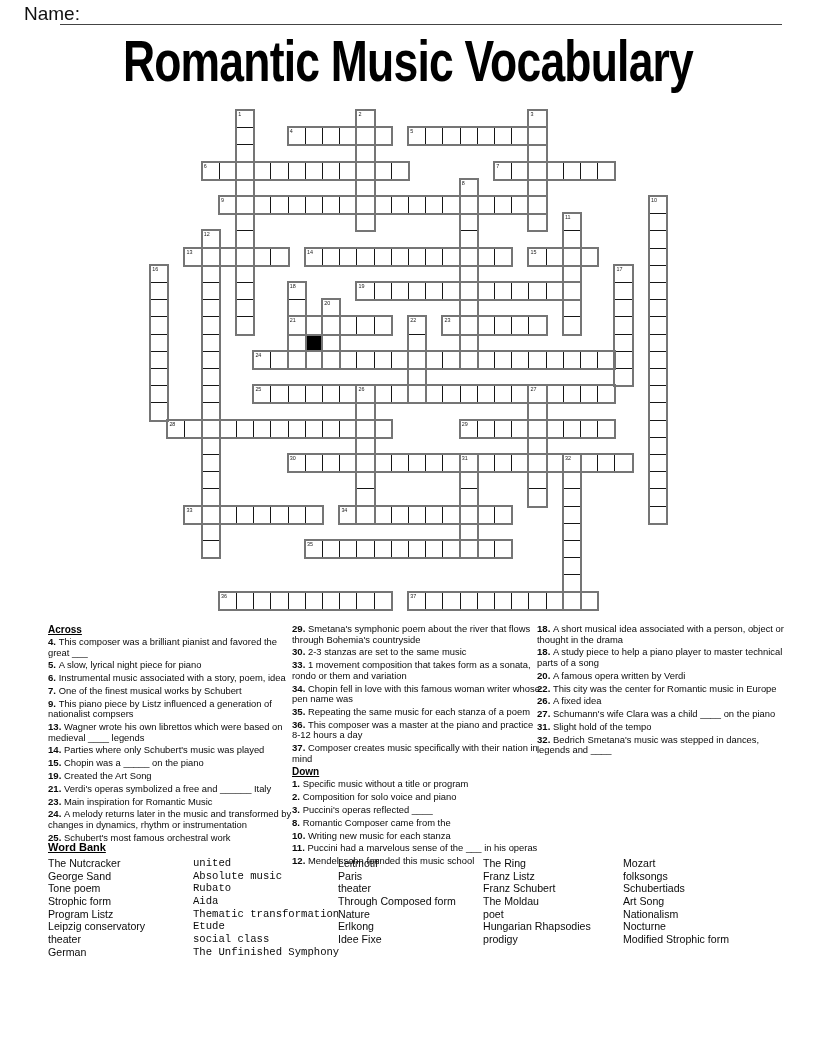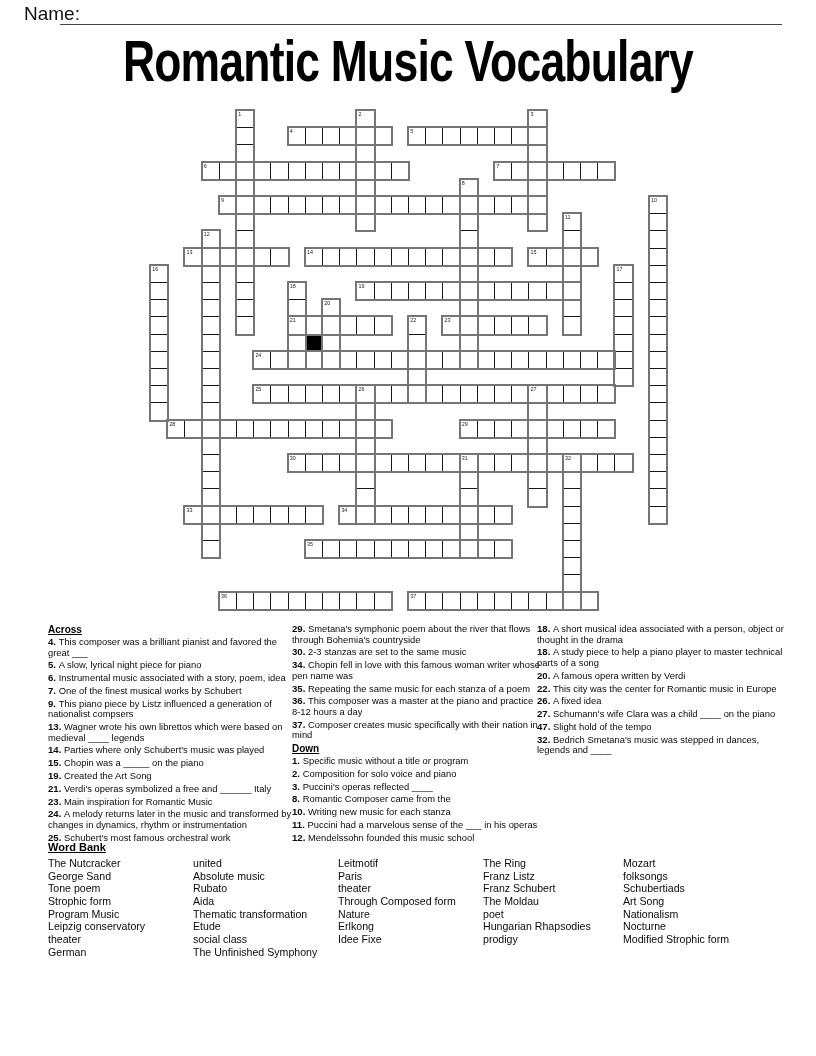--- a/index.html
+++ b/index.html
@@ -525,57 +525,58 @@
     <p class="clue"><b>15. </b>Chopin was a _____ on the piano</p>
     <p class="clue"><b>19. </b>Created the Art Song</p>
     <p class="clue"><b>21. </b>Verdi's operas symbolized a free and ______ Italy</p>
     <p class="clue"><b>23. </b>Main inspiration for Romantic Music</p>
     <p class="clue"><b>24. </b>A melody returns later in the music and transformed by changes in dynamics, rhythm or instrumentation</p>
     <p class="clue"><b>25. </b>Schubert's most famous orchestral work</p>
   </div>
 <div id="clue-col-2" class="clue-col">
     <p class="clue"><b>29. </b>Smetana's symphonic poem about the river that flows through Bohemia's countryside</p>
     <p class="clue"><b>30. </b>2-3 stanzas are set to the same music</p>
+    <p class="clue"><b>33. </b>1 movement composition that takes form as a sonata, rondo or them and variation</p>
     <p class="clue"><b>34. </b>Chopin fell in love with this famous woman writer whose pen name was</p>
     <p class="clue"><b>35. </b>Repeating the same music for each stanza of a poem</p>
     <p class="clue"><b>36. </b>This composer was a master at the piano and practice 8-12 hours a day</p>
     <p class="clue"><b>37. </b>Composer creates music specifically with their nation in mind</p>
     <div class="clue-heading">Down</div>
     <p class="clue"><b>1. </b>Specific music without a title or program</p>
     <p class="clue"><b>2. </b>Composition for solo voice and piano</p>
     <p class="clue"><b>3. </b>Puccini's operas reflected ____</p>
     <p class="clue"><b>8. </b>Romantic Composer came from the</p>
     <p class="clue"><b>10. </b>Writing new music for each stanza</p>
     <p class="clue"><b>11. </b>Puccini had a marvelous sense of the ___ in his operas</p>
     <p class="clue"><b>12. </b>Mendelssohn founded this music school</p>
   </div>
 <div id="clue-col-3" class="clue-col">
     <p class="clue"><b>18. </b>A short musical idea associated with a person, object or thought in the drama</p>
     <p class="clue"><b>18. </b>A study piece to help a piano player to master technical parts of a song</p>
     <p class="clue"><b>20. </b>A famous opera written by Verdi</p>
     <p class="clue"><b>22. </b>This city was the center for Romantic music in Europe</p>
     <p class="clue"><b>26. </b>A fixed idea</p>
     <p class="clue"><b>27. </b>Schumann's wife Clara was a child ____ on the piano</p>
-    <p class="clue"><b>47. </b>Slight hold of the tempo</p>
+    <p class="clue"><b>31. </b>Slight hold of the tempo</p>
     <p class="clue"><b>32. </b>Bedrich Smetana's music was stepped in dances, legends and ____</p>
   </div>
 
 <div id="word-bank">
   <div class="wb-heading">Word Bank</div>
 <div class="wb-col" style="left: 48px;">
       <div class="wb-item">The Nutcracker</div>
       <div class="wb-item">George Sand</div>
       <div class="wb-item">Tone poem</div>
       <div class="wb-item">Strophic form</div>
-      <div class="wb-item">Program Music</div>
+      <div class="wb-item">Program Listz</div>
       <div class="wb-item">Leipzig conservatory</div>
       <div class="wb-item">theater</div>
       <div class="wb-item">German</div>
     </div>
-    <div class="wb-col" style="left: 193px;">
+    <div class="wb-col" style="left: 193px; font-family: Liberation Mono, monospace;">
       <div class="wb-item">united</div>
       <div class="wb-item">Absolute music</div>
       <div class="wb-item">Rubato</div>
       <div class="wb-item">Aida</div>
       <div class="wb-item">Thematic transformation</div>
       <div class="wb-item">Etude</div>
       <div class="wb-item">social class</div>
       <div class="wb-item">The Unfinished Symphony</div>
     </div>
     <div class="wb-col" style="left: 338px;">

